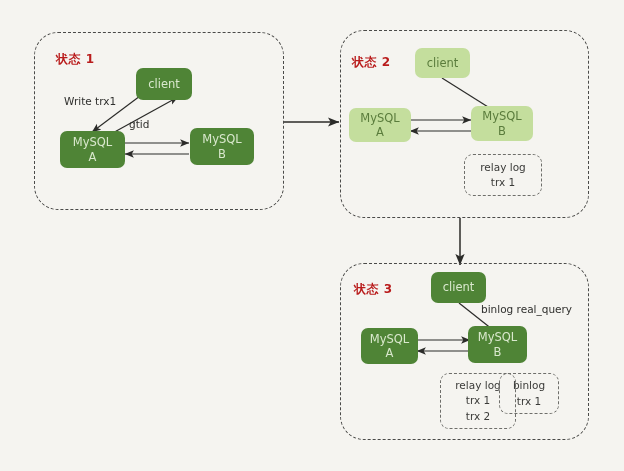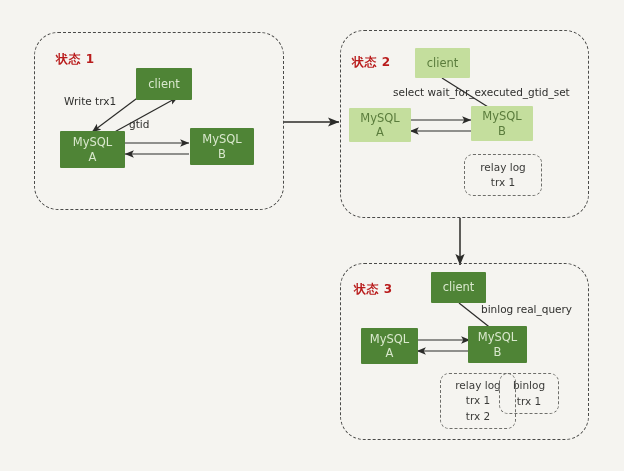--- a/index.html
+++ b/index.html
@@ -36,21 +36,21 @@
     position: absolute;
     font-family: "DejaVu Sans", sans-serif;
     font-size: 12px;
     font-weight: 700;
     color: #b91c1c;
     letter-spacing: 0.5px;
     white-space: nowrap;
   }
   .node {
     position: absolute;
-    border-radius: 1px;
+    border-radius: 7px;
     box-sizing: border-box;
     display: flex;
     flex-direction: column;
     align-items: center;
     justify-content: center;
     font-family: "DejaVu Sans", sans-serif;
     line-height: 1.22;
     text-align: center;
     white-space: nowrap;
   }
@@ -156,21 +156,20 @@
   <div class="node light" style="left:349px; top:108px; width:62px; height:34px;">
     <span class="l1">MySQL</span>
     <span class="l2">A</span>
   </div>
 
   <div class="node light" style="left:471px; top:106px; width:62px; height:35px;">
     <span class="l1">MySQL</span>
     <span class="l2">B</span>
   </div>
 
-  <div class="edge-label" style="left:393px; top:86px;">select wait_for_executed_gtid_set</div>
 
   <div class="logbox" style="left:464px; top:154px; width:78px; height:42px;">
     <span>relay log</span>
     <span>trx 1</span>
   </div>
 
   <div class="state-box" style="left:340px; top:263px; width:249px; height:177px;"></div>
   <div class="state-label" style="left:354px; top:281px;">状态 3</div>
 
   <div class="node dark single" style="left:431px; top:272px; width:55px; height:31px;">

